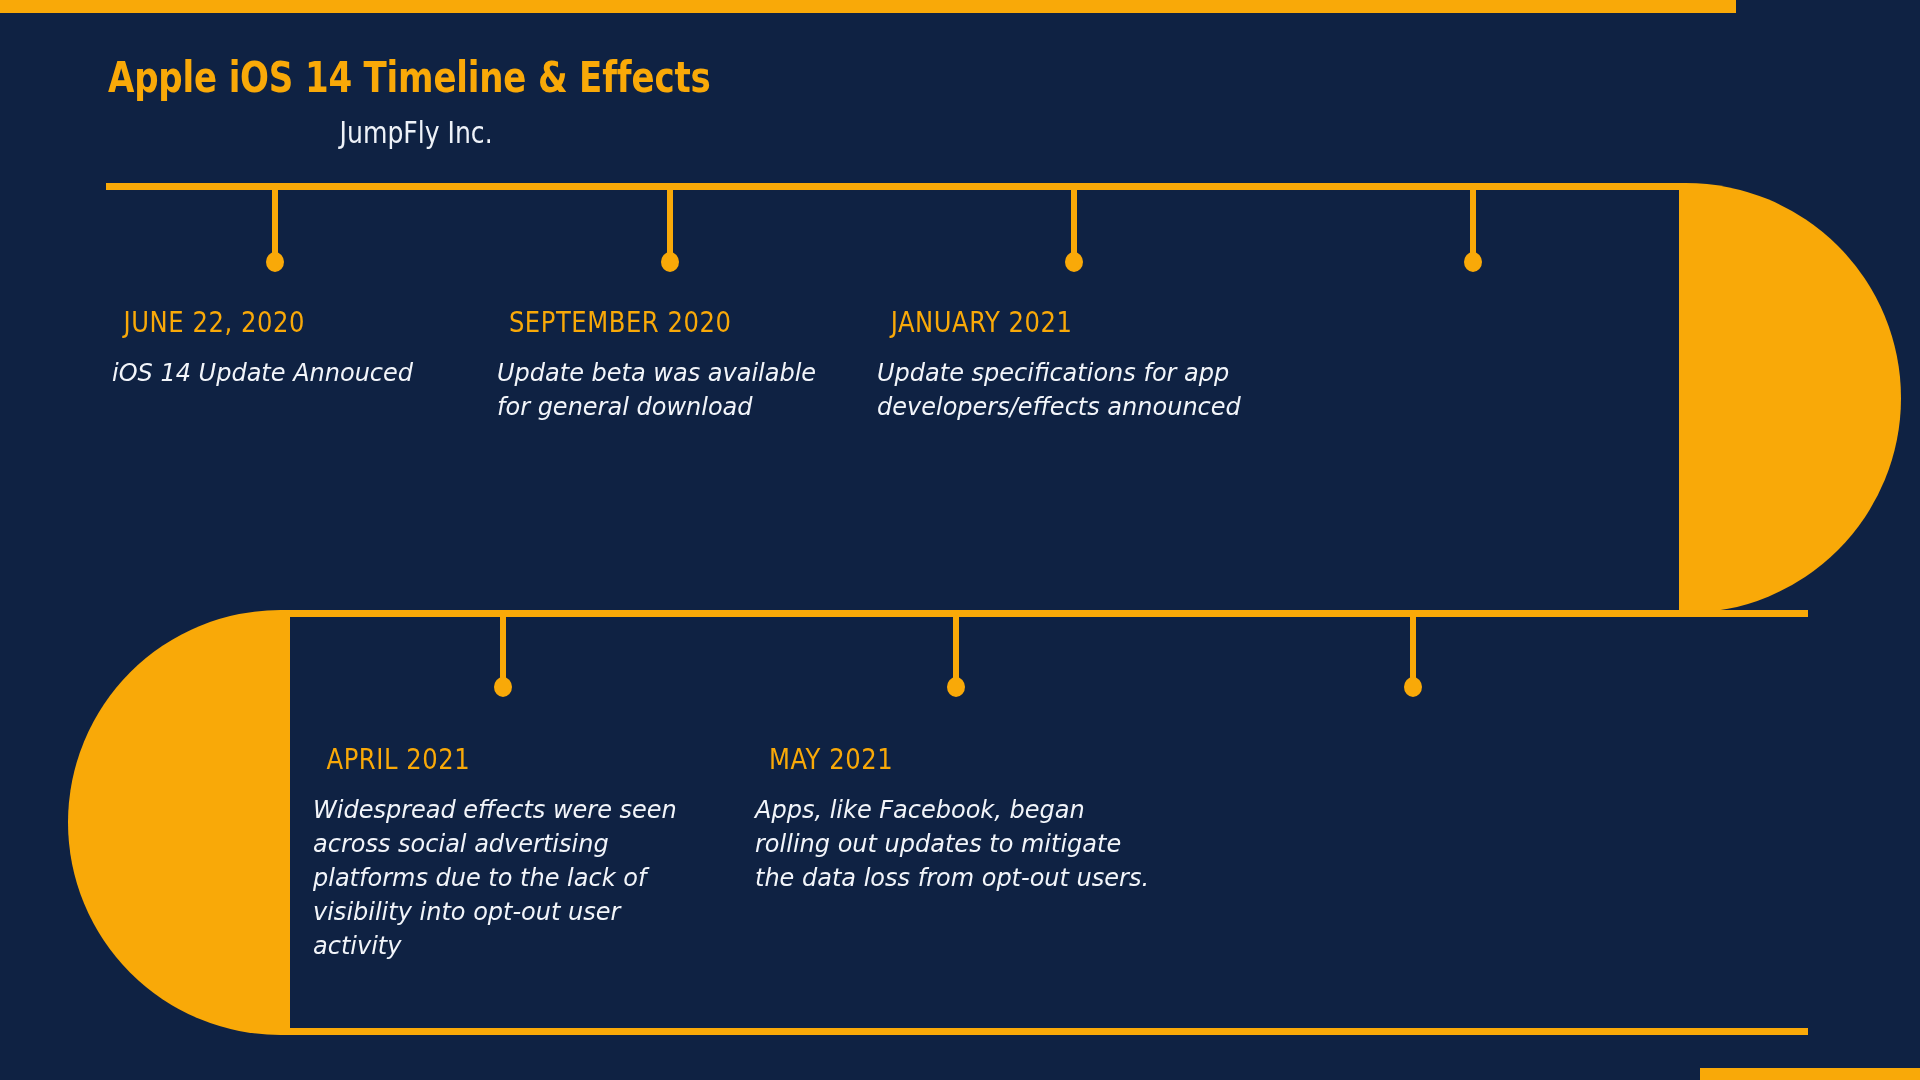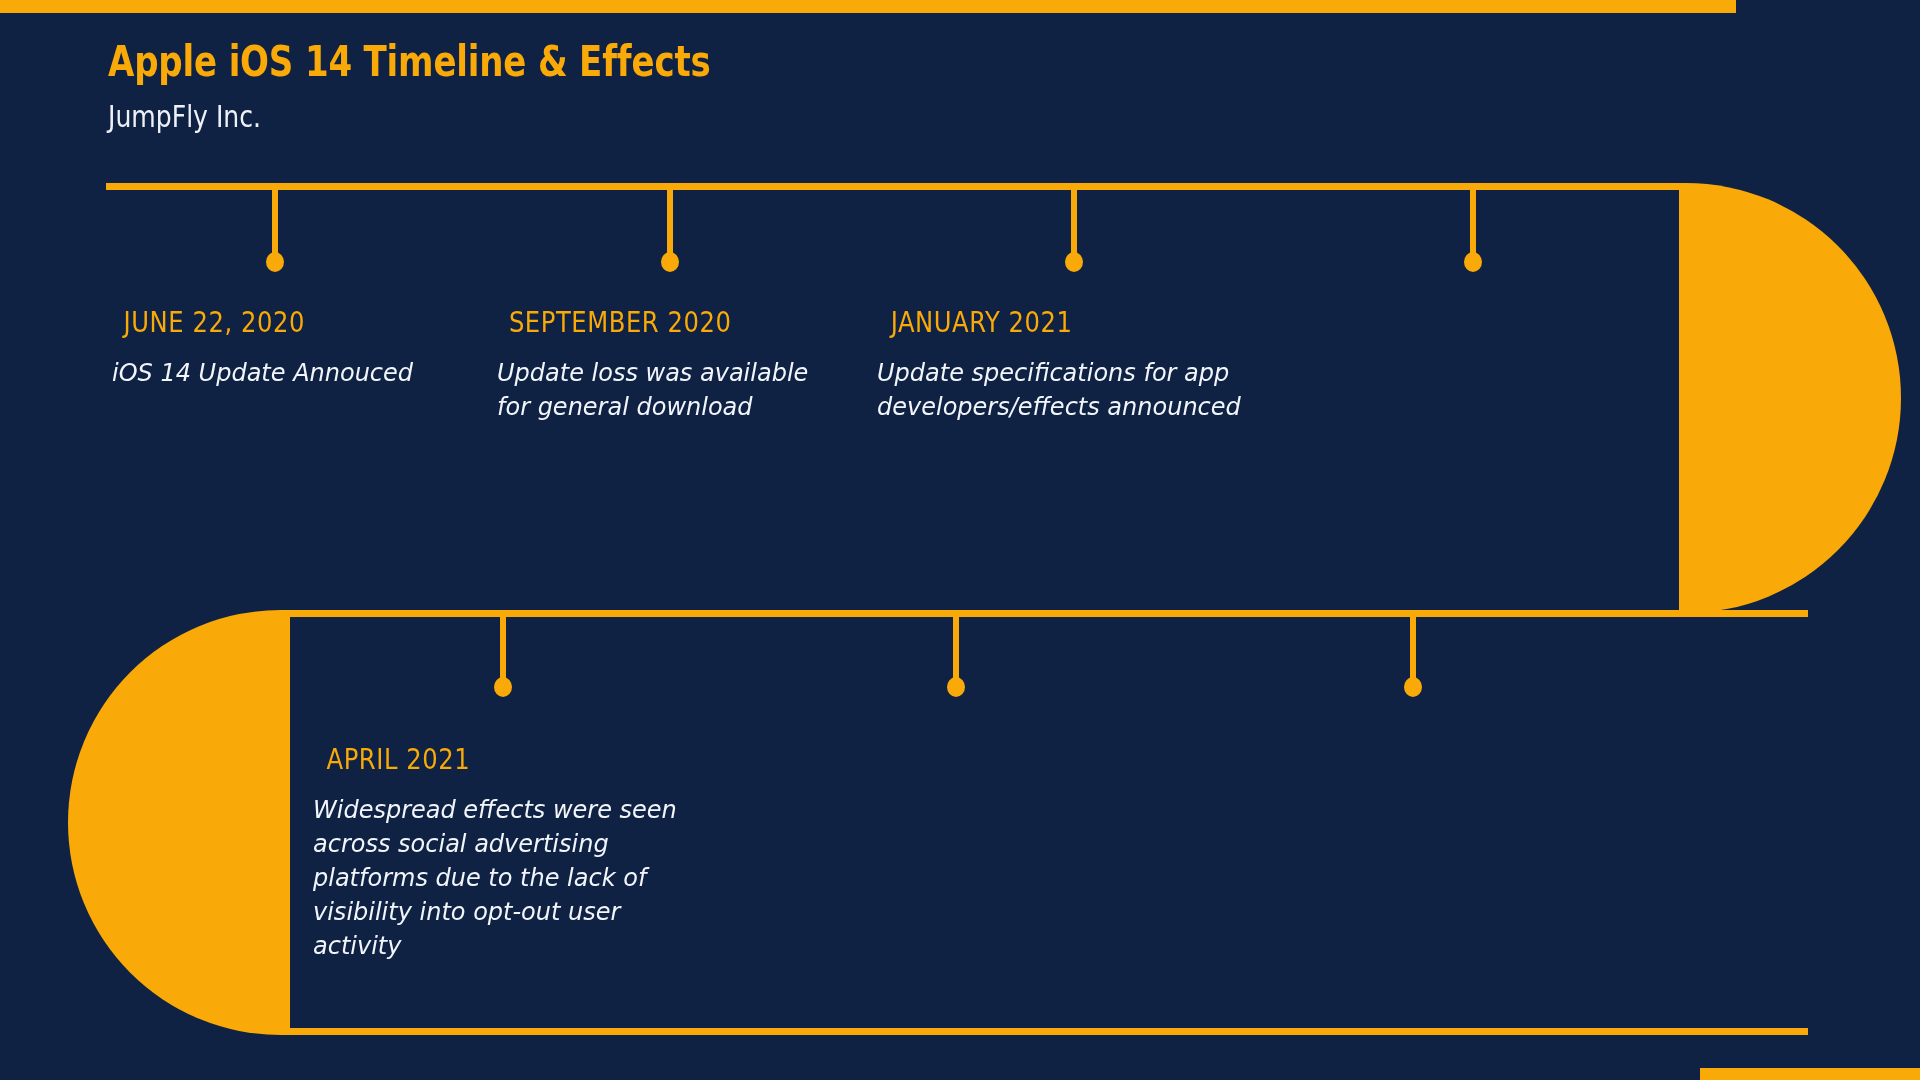--- a/index.html
+++ b/index.html
@@ -21,21 +21,21 @@
     width:1736px; height:13px;
     background:#f9a908;
   }
   .bottom-bar {
     position:absolute; left:1700px; top:1068px;
     width:220px; height:12px;
     background:#f9a908;
   }
 
   
-  .header { position:absolute; left:108px; top:36px; }
+  .header { position:absolute; left:108px; top:52px;text-align:center; }
   .title {
     font-family:"DejaVu Sans Condensed","Liberation Sans Narrow","Liberation Sans", sans-serif;
     font-weight:700;
     font-size:43px;
     letter-spacing:-0.2px;
     color:#f9a908;
     white-space:nowrap;
     transform:scaleX(0.88);
     transform-origin:left center;
   }
@@ -160,21 +160,21 @@
     <div class="dot" style="top:62px;"></div>
   </div>
 
   <div class="event" style="left:112px; top:305px; width:330px;">
     <div class="date">JUNE 22, 2020</div>
     <div class="desc">iOS 14 Update Annouced</div>
   </div>
 
   <div class="event" style="left:497px; top:305px; width:340px;">
     <div class="date">SEPTEMBER 2020</div>
-    <div class="desc">Update loss was available for general download</div>
+    <div class="desc">Update beta was available for general download</div>
   </div>
 
   <div class="event" style="left:877px; top:305px; width:390px;">
     <div class="date">JANUARY 2021</div>
     <div class="desc">Update specifications for app developers/effects announced</div>
   </div>
 
 
   <div class="cap-left"></div>
   <div class="row2-left-stem"></div>
@@ -192,15 +192,19 @@
   <div class="marker" style="left:1410px; top:617px;">
     <div class="stem" style="height:62px;"></div>
     <div class="dot" style="top:60px;"></div>
   </div>
 
   <div class="event" style="left:313px; top:742px; width:385px;">
     <div class="date">APRIL 2021</div>
     <div class="desc">Widespread effects were seen across social advertising platforms due to the lack of visibility into opt-out user activity</div>
   </div>
 
+  <div class="event" style="left:755px; top:742px; width:400px;">
+    <div class="date">MAY 2021</div>
+    <div class="desc">Apps, like Facebook, began rolling out updates to mitigate the data loss from opt-out users.</div>
+  </div>
 
 
 </div>
 
 </body></html>

